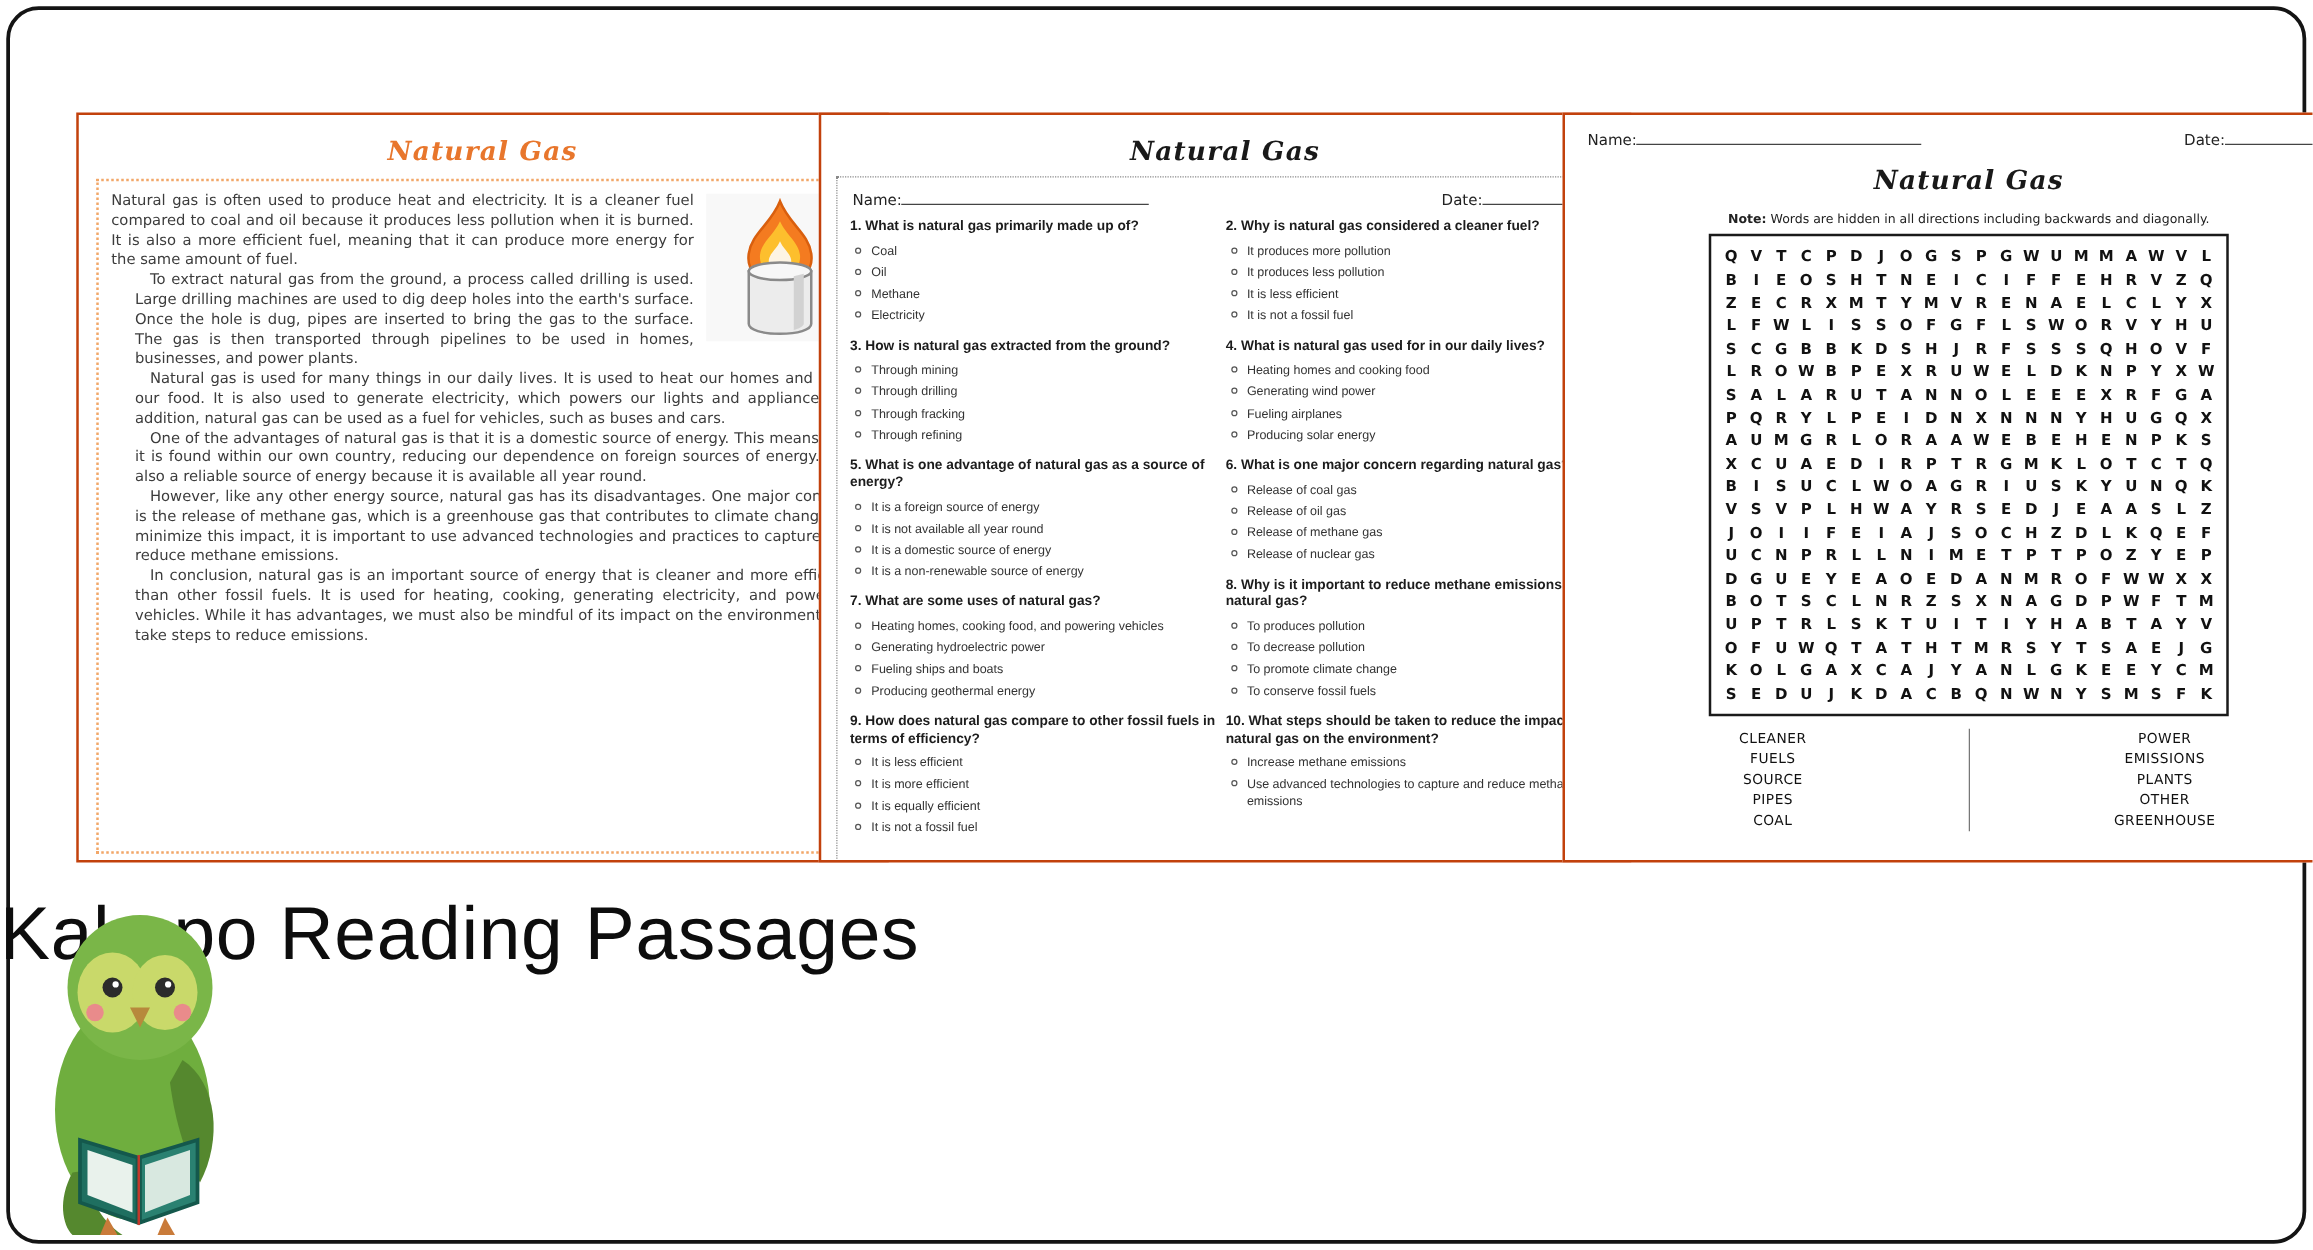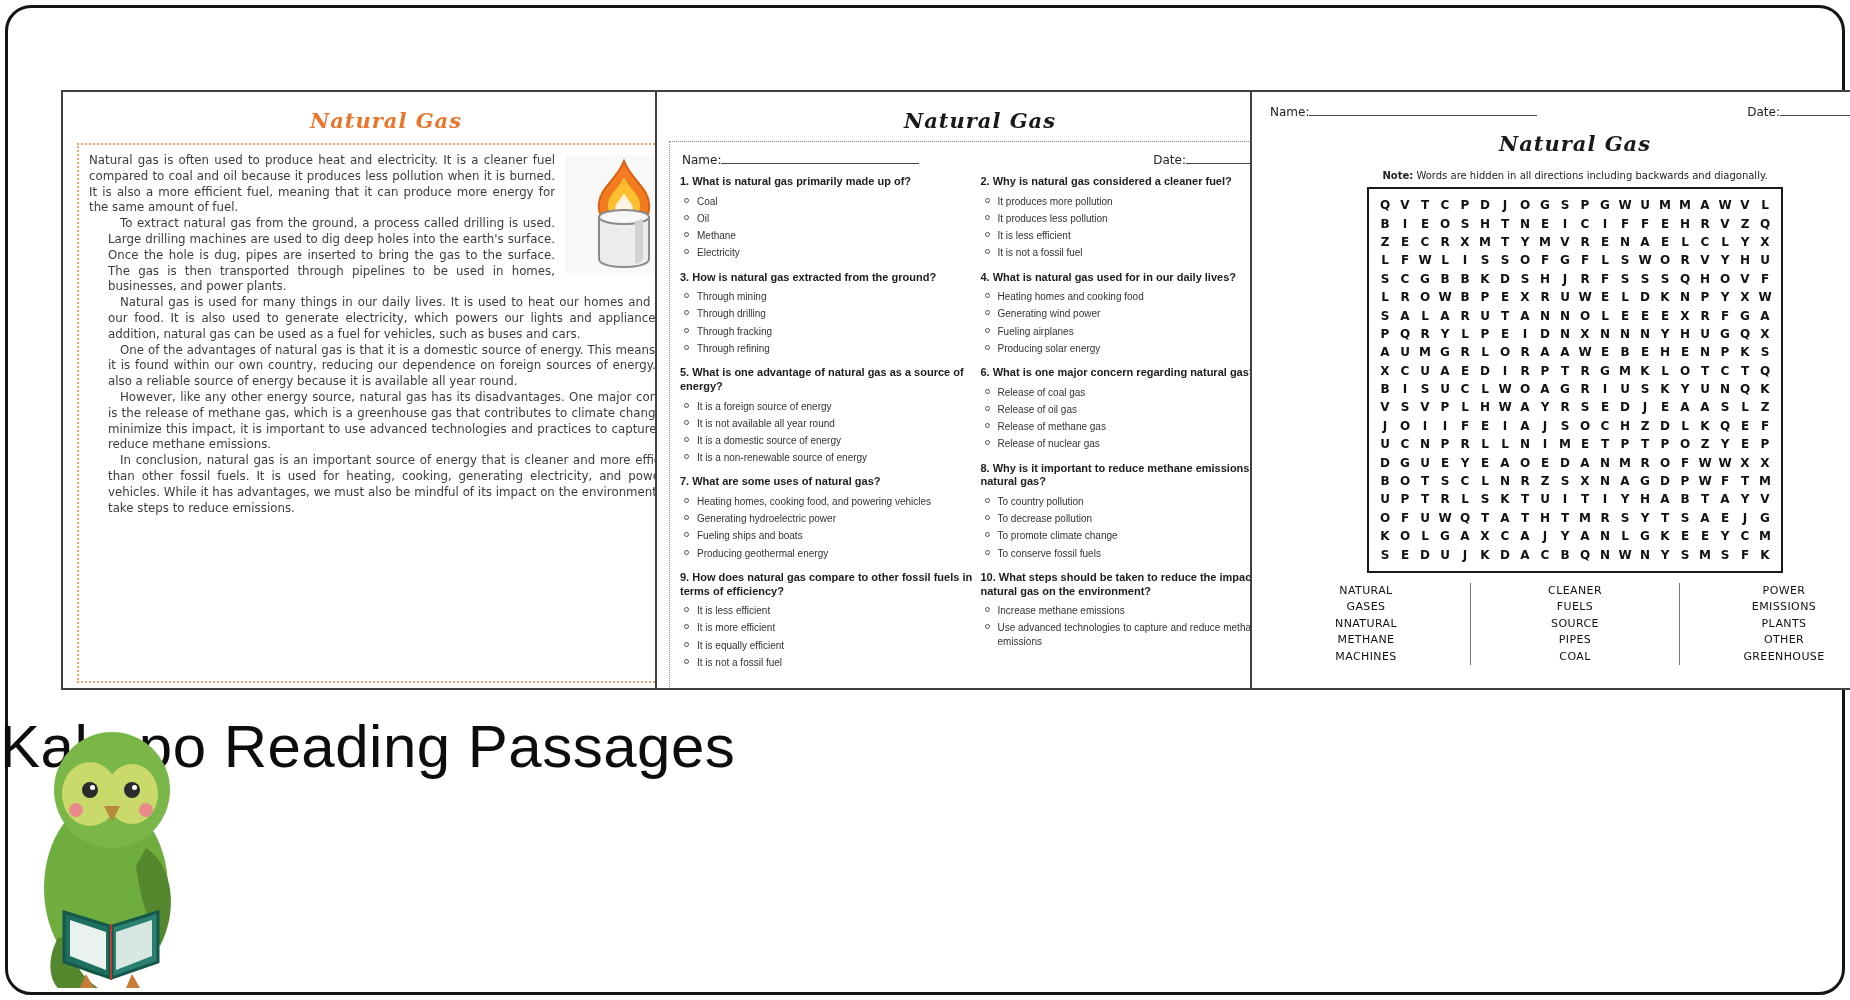--- a/index.html
+++ b/index.html
@@ -1,19 +1,19 @@
 <!DOCTYPE html>
 <html><head>
 <meta charset="utf-8">
 <style>
   * { box-sizing: border-box; margin: 0; padding: 0; }
   body { width: 1850px; height: 1000px; background: #ffffff; font-family: "Liberation Sans", sans-serif; position: relative; overflow: hidden; }
   .outer-frame { position: absolute; inset: 5px; border: 3px solid #141414; border-radius: 26px; pointer-events: none; }
 
-  .sheet { position: absolute; top: 90px; width: 650px; height: 600px; background: #fff; border: 2px solid #404040; overflow: hidden; }
+  .sheet { position: absolute; top: 90px; width: 650px; height: 600px; background: #fff; border: 2px solid #c2410c; overflow: hidden; }
   #sheet-passage  { left: 61px; }
   #sheet-questions{ left: 655px; }
   #sheet-wordsearch{ left: 1250px; }
 
   .script-title { font-family: "DejaVu Serif", serif; font-style: italic; font-weight: bold; font-size: 21px; text-align: center; letter-spacing: 1px; }
   .orange { color: #e8762c; }
   .black-title { color: #191919; }
 
   
   #sheet-passage .script-title { margin-top: 16px; }
@@ -245,21 +245,21 @@
             </div>
             <div class="q-opt">
               <span class="q-bullet"></span>
               <span>Release of nuclear gas</span>
             </div>
           </div>
           <div class="q-block">
             <div class="q-title">8. Why is it important to reduce methane emissions from natural gas?</div>
             <div class="q-opt">
               <span class="q-bullet"></span>
-              <span>To country pollution</span>
+              <span>To produces pollution</span>
             </div>
             <div class="q-opt">
               <span class="q-bullet"></span>
               <span>To decrease pollution</span>
             </div>
             <div class="q-opt">
               <span class="q-bullet"></span>
               <span>To promote climate change</span>
             </div>
             <div class="q-opt">
@@ -692,27 +692,20 @@
         <span class="ws-cell">N</span>
         <span class="ws-cell">Y</span>
         <span class="ws-cell">S</span>
         <span class="ws-cell">M</span>
         <span class="ws-cell">S</span>
         <span class="ws-cell">F</span>
         <span class="ws-cell">K</span>
       </div>
   </div>
   <div class="ws-words" id="ws-words">
-      <div class="ws-word-col">
-        <div class="ws-word">NATURAL</div>
-        <div class="ws-word">GASES</div>
-        <div class="ws-word">NNATURAL</div>
-        <div class="ws-word">METHANE</div>
-        <div class="ws-word">MACHINES</div>
-      </div>
       <div class="ws-word-col">
         <div class="ws-word">CLEANER</div>
         <div class="ws-word">FUELS</div>
         <div class="ws-word">SOURCE</div>
         <div class="ws-word">PIPES</div>
         <div class="ws-word">COAL</div>
       </div>
       <div class="ws-word-col">
         <div class="ws-word">POWER</div>
         <div class="ws-word">EMISSIONS</div>

